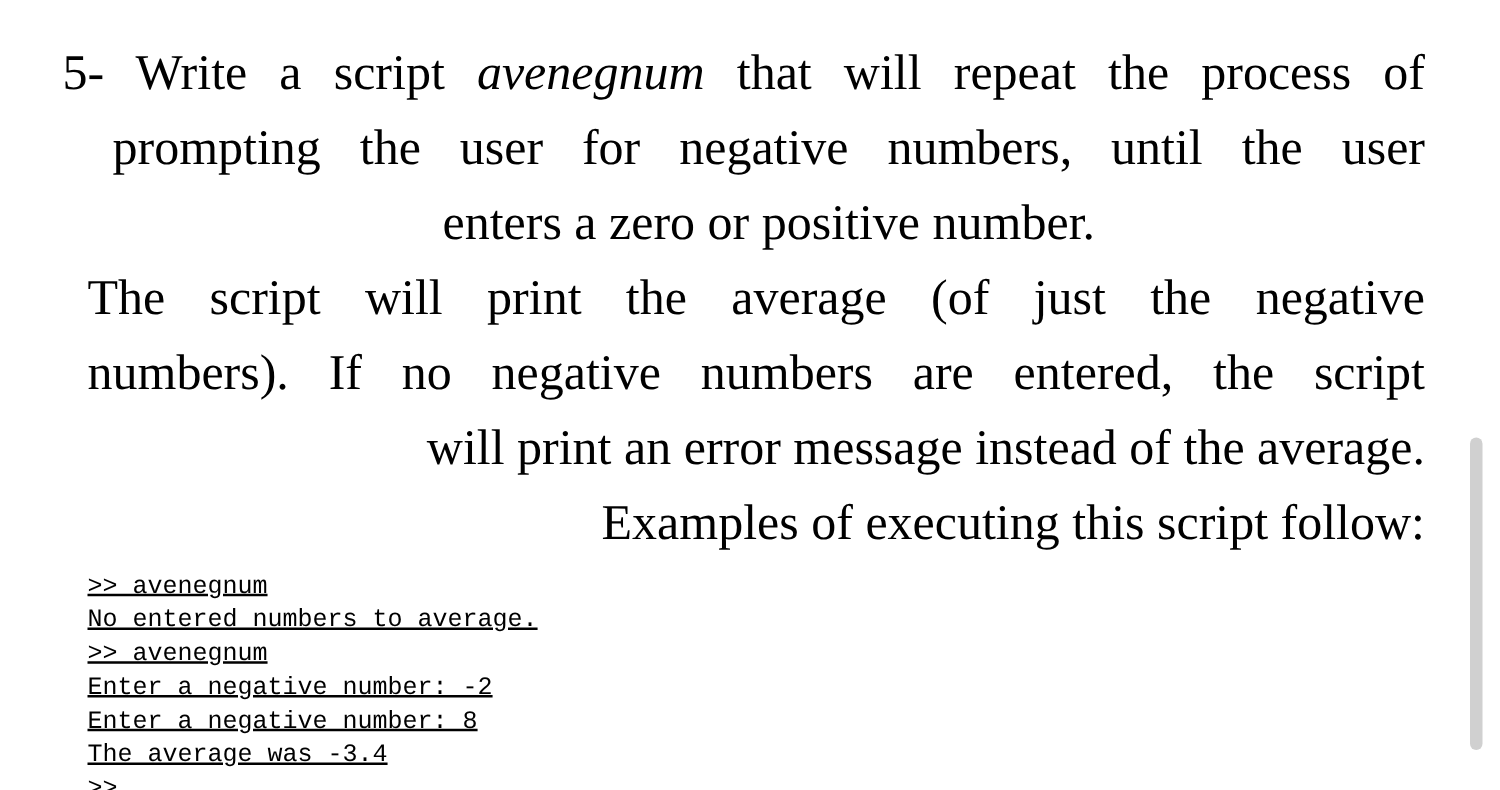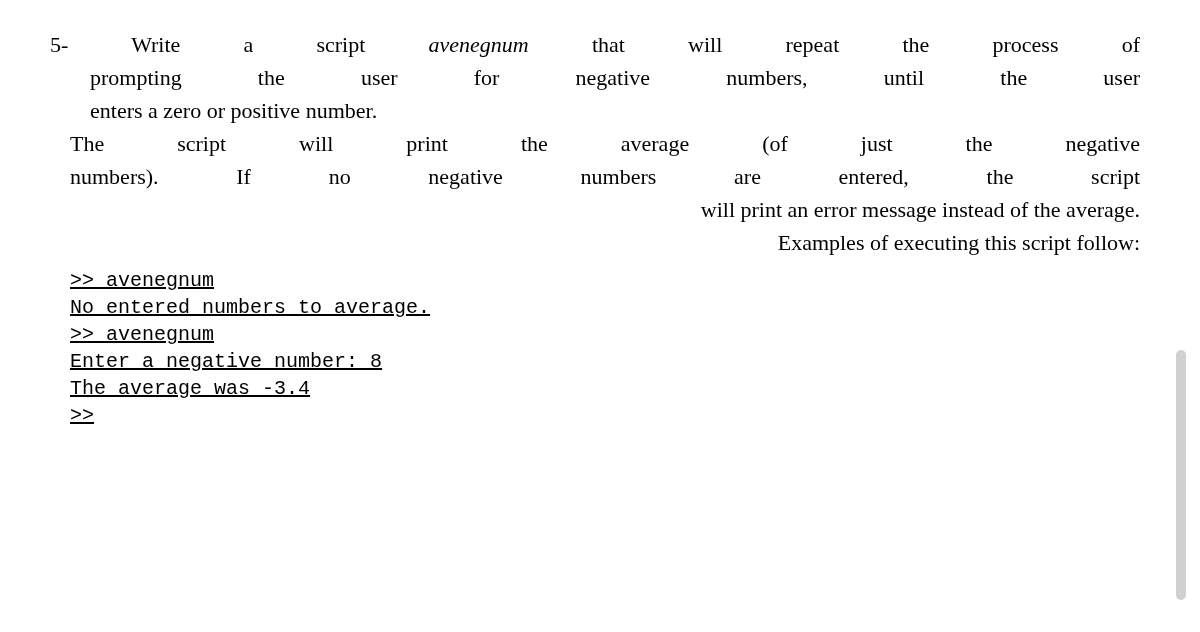--- a/index.html
+++ b/index.html
@@ -13,38 +13,38 @@
       background: #ffffff;
       font-family: 'Times New Roman', Times, serif;
       color: #000000;
       padding: 28px 60px 20px 50px;
       position: relative;
     }
     .problem-container {
       width: 100%;
     }
     .problem-text-block {
-      font-size: 22px;
+      font-size: 40px;
       line-height: 1.5;
     }
     .first-line {
       display: block;
       text-align: justify;
       text-align-last: justify;
     }
     .indent-line {
       display: block;
       padding-left: 40px;
       text-align: justify;
       text-align-last: justify;
     }
     .indent-line-last {
       display: block;
       padding-left: 40px;
-      text-align: left;
+      text-align: center;
     }
     .second-para-line {
       display: block;
       padding-left: 20px;
       text-align: justify;
       text-align-last: justify;
     }
     .second-para-last {
       display: block;
       padding-left: 20px;
@@ -97,20 +97,21 @@
     <span class="second-para-line">The script will print the average (of just the negative</span>
     <span class="second-para-line">numbers). If no negative numbers are entered, the script</span>
     <span class="second-para-last">will print an error message instead of the average.</span>
     <span class="second-para-last">Examples of executing this script follow:</span>
   </div>
 
   <div class="code-block">
     <span class="code-line">&gt;&gt; avenegnum</span>
     <span class="code-line">No entered numbers to average.</span>
     <span class="code-line">&gt;&gt; avenegnum</span>
+    <span class="code-line">Enter a negative number: -2</span>
     <span class="code-line">Enter a negative number: 8</span>
     <span class="code-line">The average was -3.4</span>
     <span class="code-line">&gt;&gt;</span>
   </div>
 </div>
 
 <div class="scrollbar-track">
   <div class="scrollbar-thumb"></div>
 </div>
 

